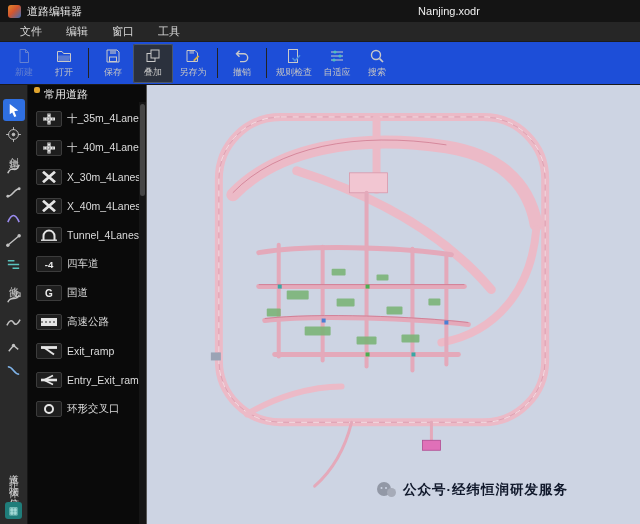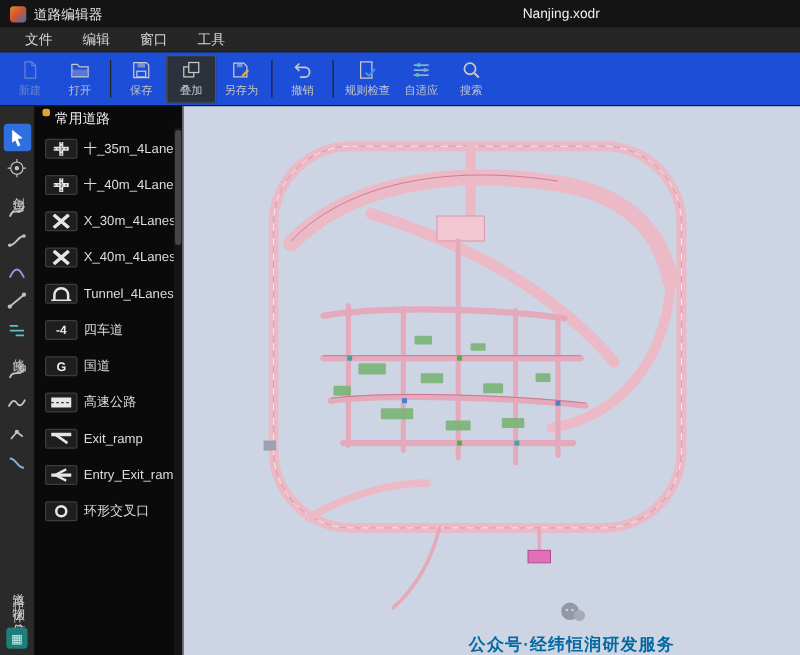--- a/index.html
+++ b/index.html
@@ -63,21 +63,21 @@
   .item-icon svg { width:20px; height:12px; display:block; }
   .item-label { color:#dcdcdc; font-size:10.5px; white-space:nowrap; overflow:hidden; }
   .panel-scrollbar { position:absolute; right:0; top:17px; bottom:0; width:7px; background:#151515; }
   .panel-scroll-thumb { position:absolute; top:2px; left:1px; width:5px; height:92px;
                         background:#454545; border-radius:3px; }
 
   
   .canvas { flex:1; background:#cdd4e3; position:relative; border-left:1px solid #555; overflow:hidden; }
   .canvas svg.map { position:absolute; inset:0; }
   .watermark { position:absolute; left:228px; top:394px; display:flex; align-items:center; gap:6px;
-               color:#0369a1; font-size:13.5px; font-weight:bold; letter-spacing:1px;flex-direction:column; }
+               color:#0f172a; font-size:13.5px; font-weight:bold; letter-spacing:1px; }
   .watermark svg { width:22px; height:22px; display:block; }
 </style>
 </head>
 <body>
 
 <div id="app">
 
   <div class="titlebar">
     <div class="app-logo"></div>
     <span>道路编辑器</span>

